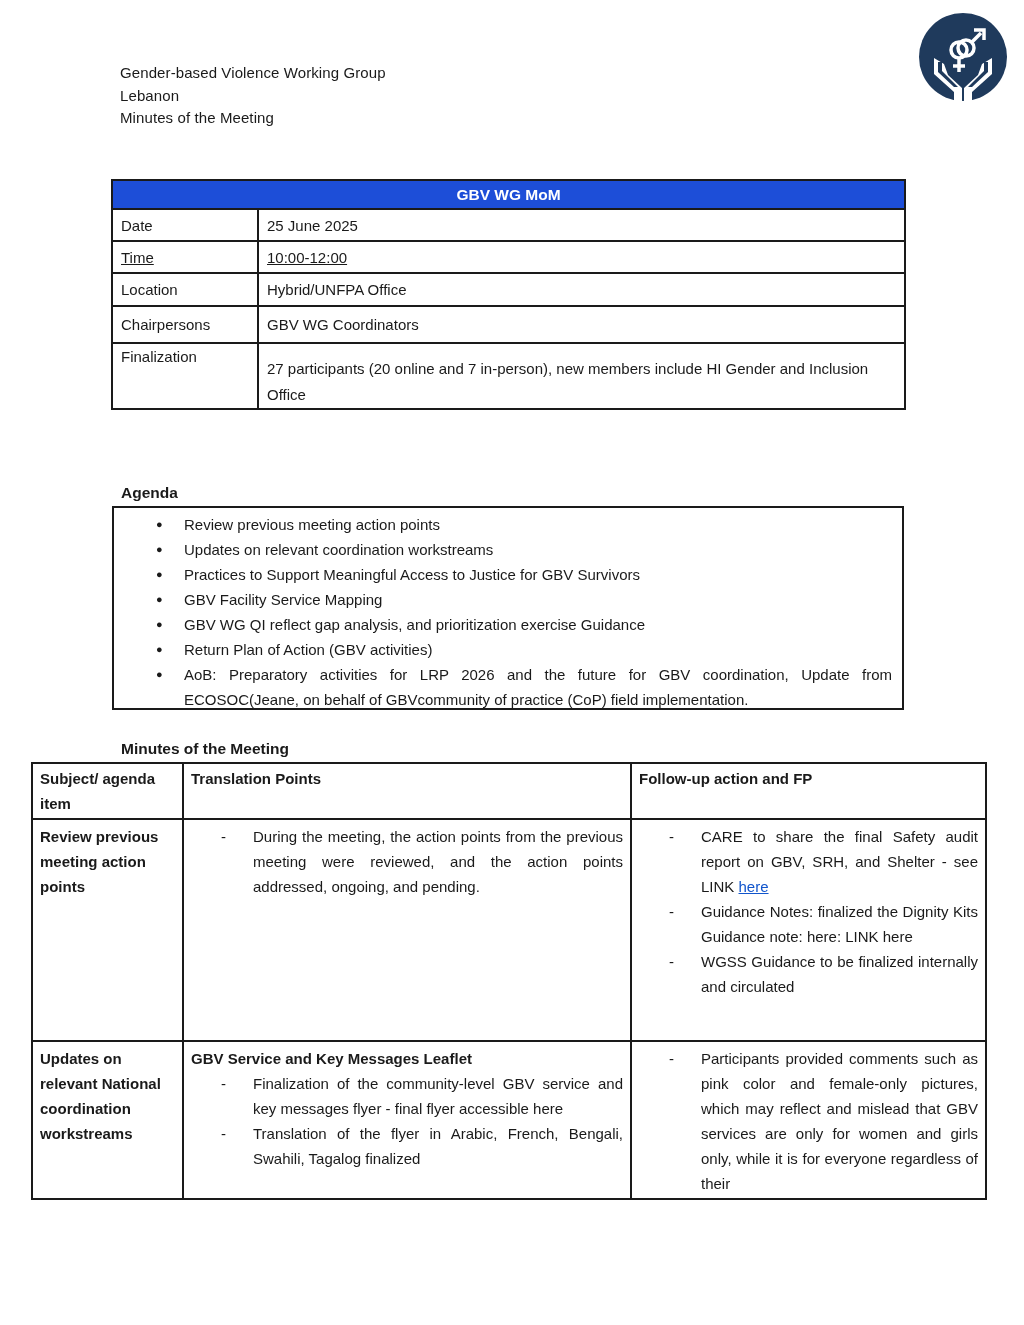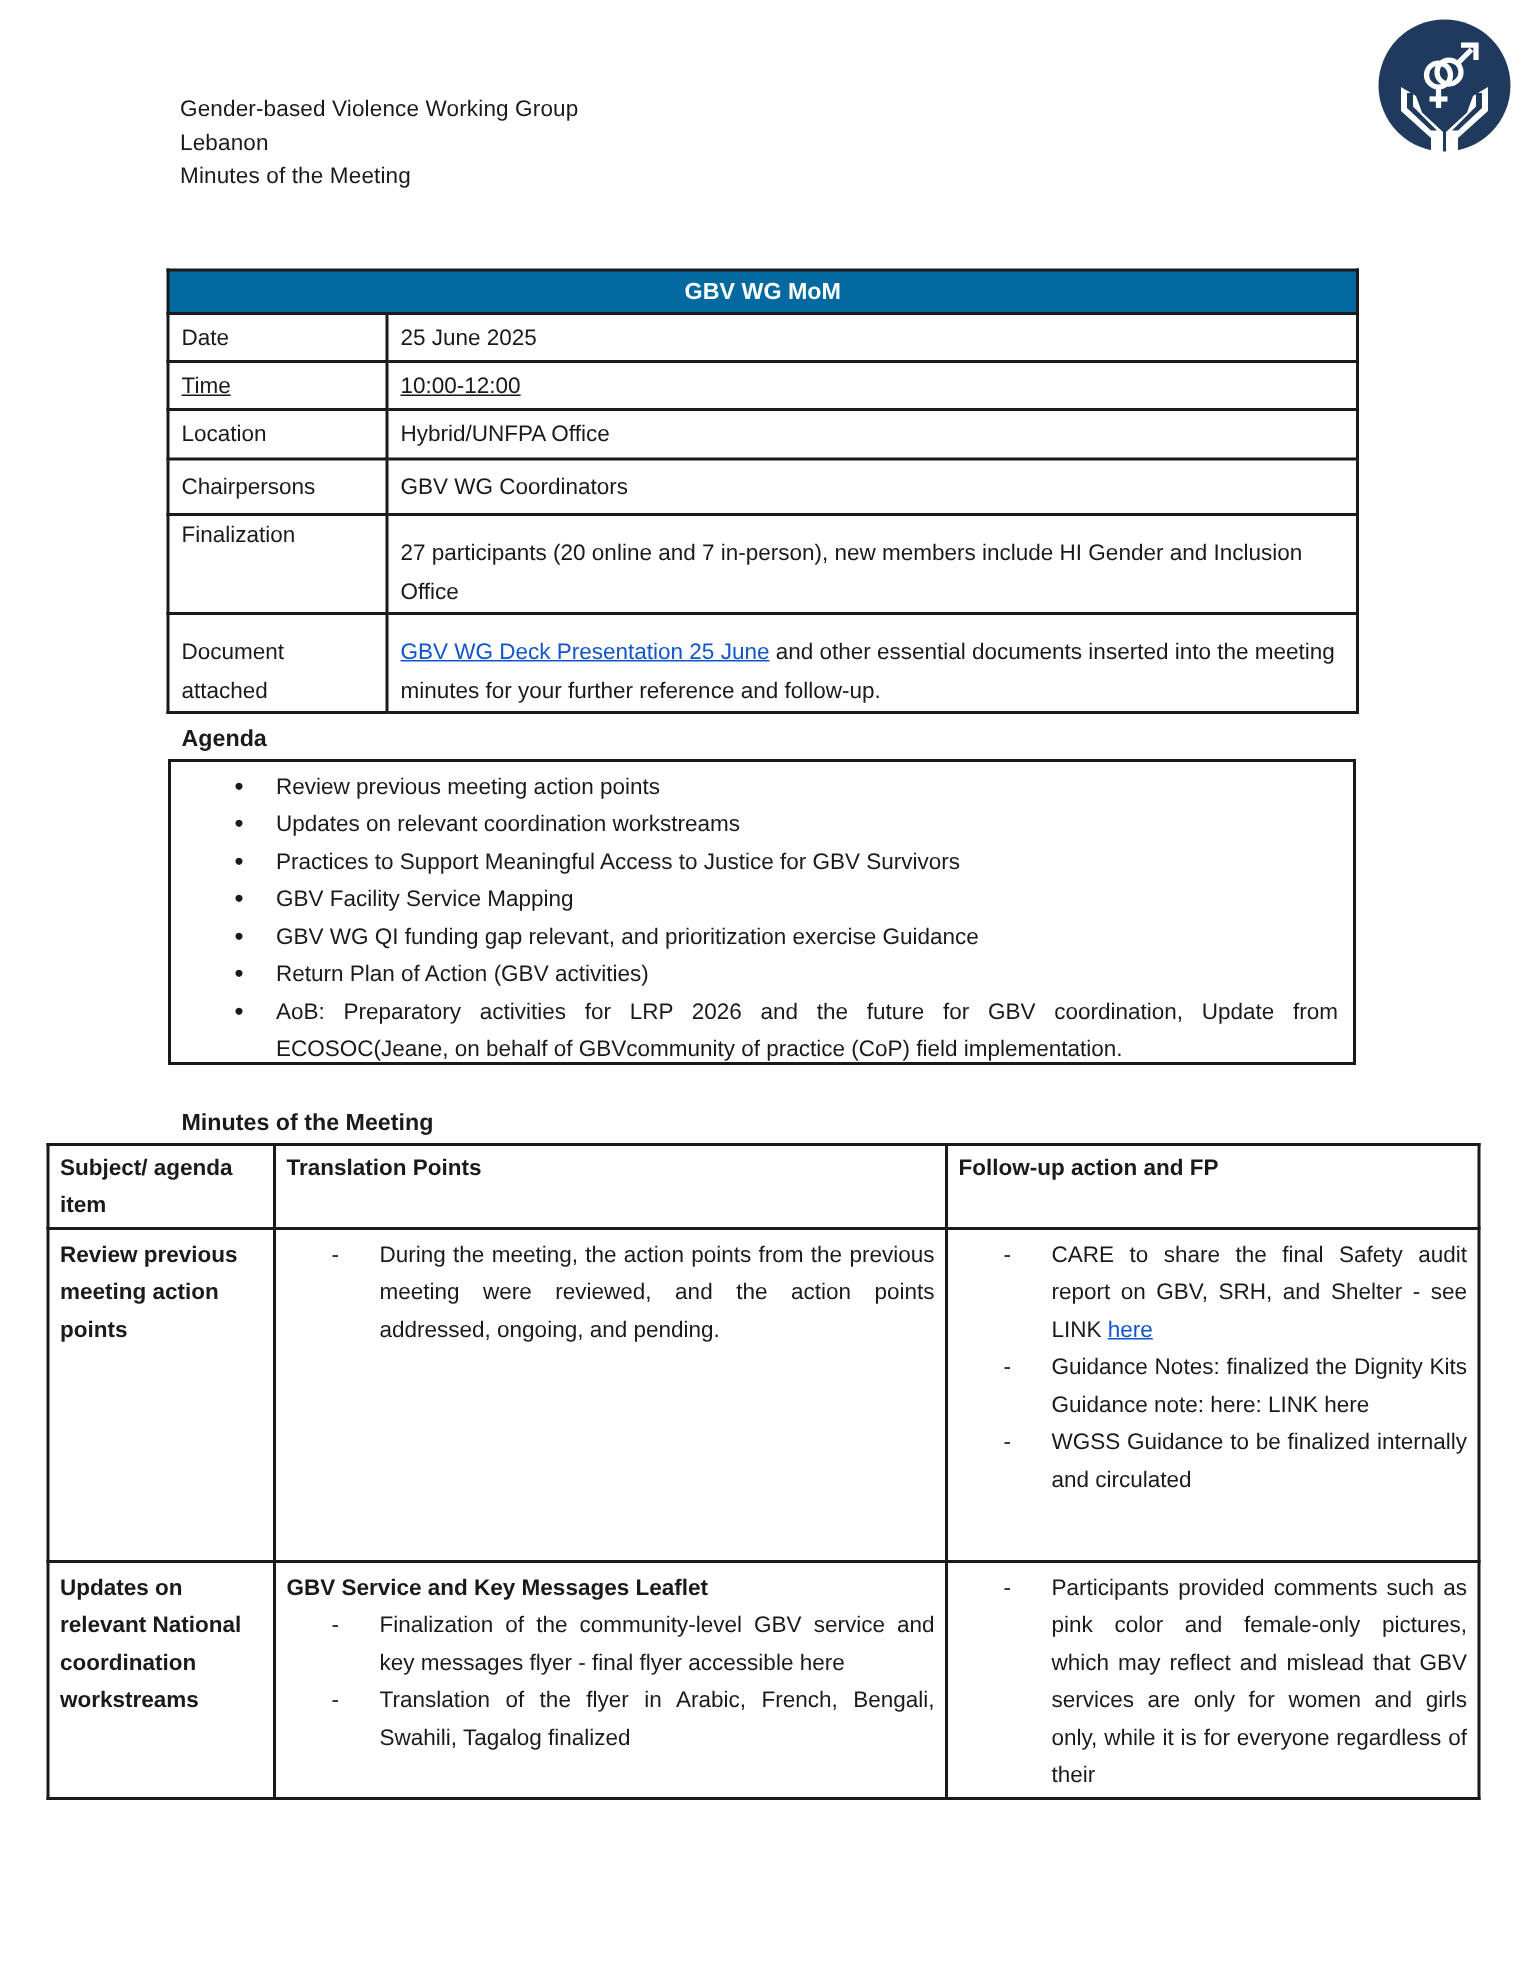--- a/index.html
+++ b/index.html
@@ -18,21 +18,21 @@
   
   table { border-collapse: collapse; }
   .info-table {
     position: absolute; left: 111px; top: 179px; width: 795px;
     font-size: 15px;
   }
   .info-table td, .info-table th {
     border: 2px solid #1a1a1a; padding: 0 8px; vertical-align: middle;
   }
   .info-table th {
-    background: #0369a1; color: #ffffff; font-weight: bold; height: 27px;
+    background: #1d4ed8; color: #ffffff; font-weight: bold; height: 27px;
     font-size: 15.5px; text-align: center;
   }
   .info-table td.label { width: 128px; }
   .info-table tr.r1 td { height: 30px; }
   .info-table tr.r2 td { height: 30px; text-decoration: underline; }
   .info-table tr.r3 td { height: 31px; }
   .info-table tr.r4 td { height: 35px; }
   .info-table tr.multi td { height: 48px; line-height: 26px; vertical-align: top; padding-top: 12px; }
   .info-table a { color: #1155cc; text-decoration: underline; }
 
@@ -119,37 +119,31 @@
     <td>Hybrid/UNFPA Office</td>
   </tr>
   <tr class="r4">
     <td class="label">Chairpersons</td>
     <td>GBV WG Coordinators</td>
   </tr>
   <tr class="multi">
     <td class="label" style="vertical-align:top;padding-top:0;">Finalization</td>
     <td>27 participants (20 online and 7 in-person), new members include HI Gender and Inclusion Office</td>
   </tr>
-  <tr class="multi">
-    <td class="label">Document attached</td>
-    <td>
-      <a href="#">GBV WG Deck Presentation 25 June</a><span> and other essential documents inserted into the meeting minutes for your further reference and follow-up.</span>
-    </td>
-  </tr>
 </tbody>
   </table>
 
 <div class="section-title" style="left:121px; top:484px;">Agenda</div>
 <div class="agenda-box">
   <ul>
     <li>Review previous meeting action points</li>
     <li>Updates on relevant coordination workstreams</li>
     <li>Practices to Support Meaningful Access to Justice for GBV Survivors</li>
     <li>GBV Facility Service Mapping</li>
-    <li>GBV WG QI funding gap relevant, and prioritization exercise Guidance</li>
+    <li>GBV WG QI reflect gap analysis, and prioritization exercise Guidance</li>
     <li>Return Plan of Action (GBV activities)</li>
     <li>AoB: Preparatory activities for LRP 2026 and the future for GBV coordination, Update from ECOSOC(Jeane, on behalf of GBVcommunity of practice (CoP) field implementation.</li>
   </ul>
 </div>
 
 <div class="section-title" style="left:121px; top:740px;">Minutes of the Meeting</div>
 <table class="minutes-table">
   <tbody>
       <tr>
     <th class="col1">Subject/ agenda item</th>

